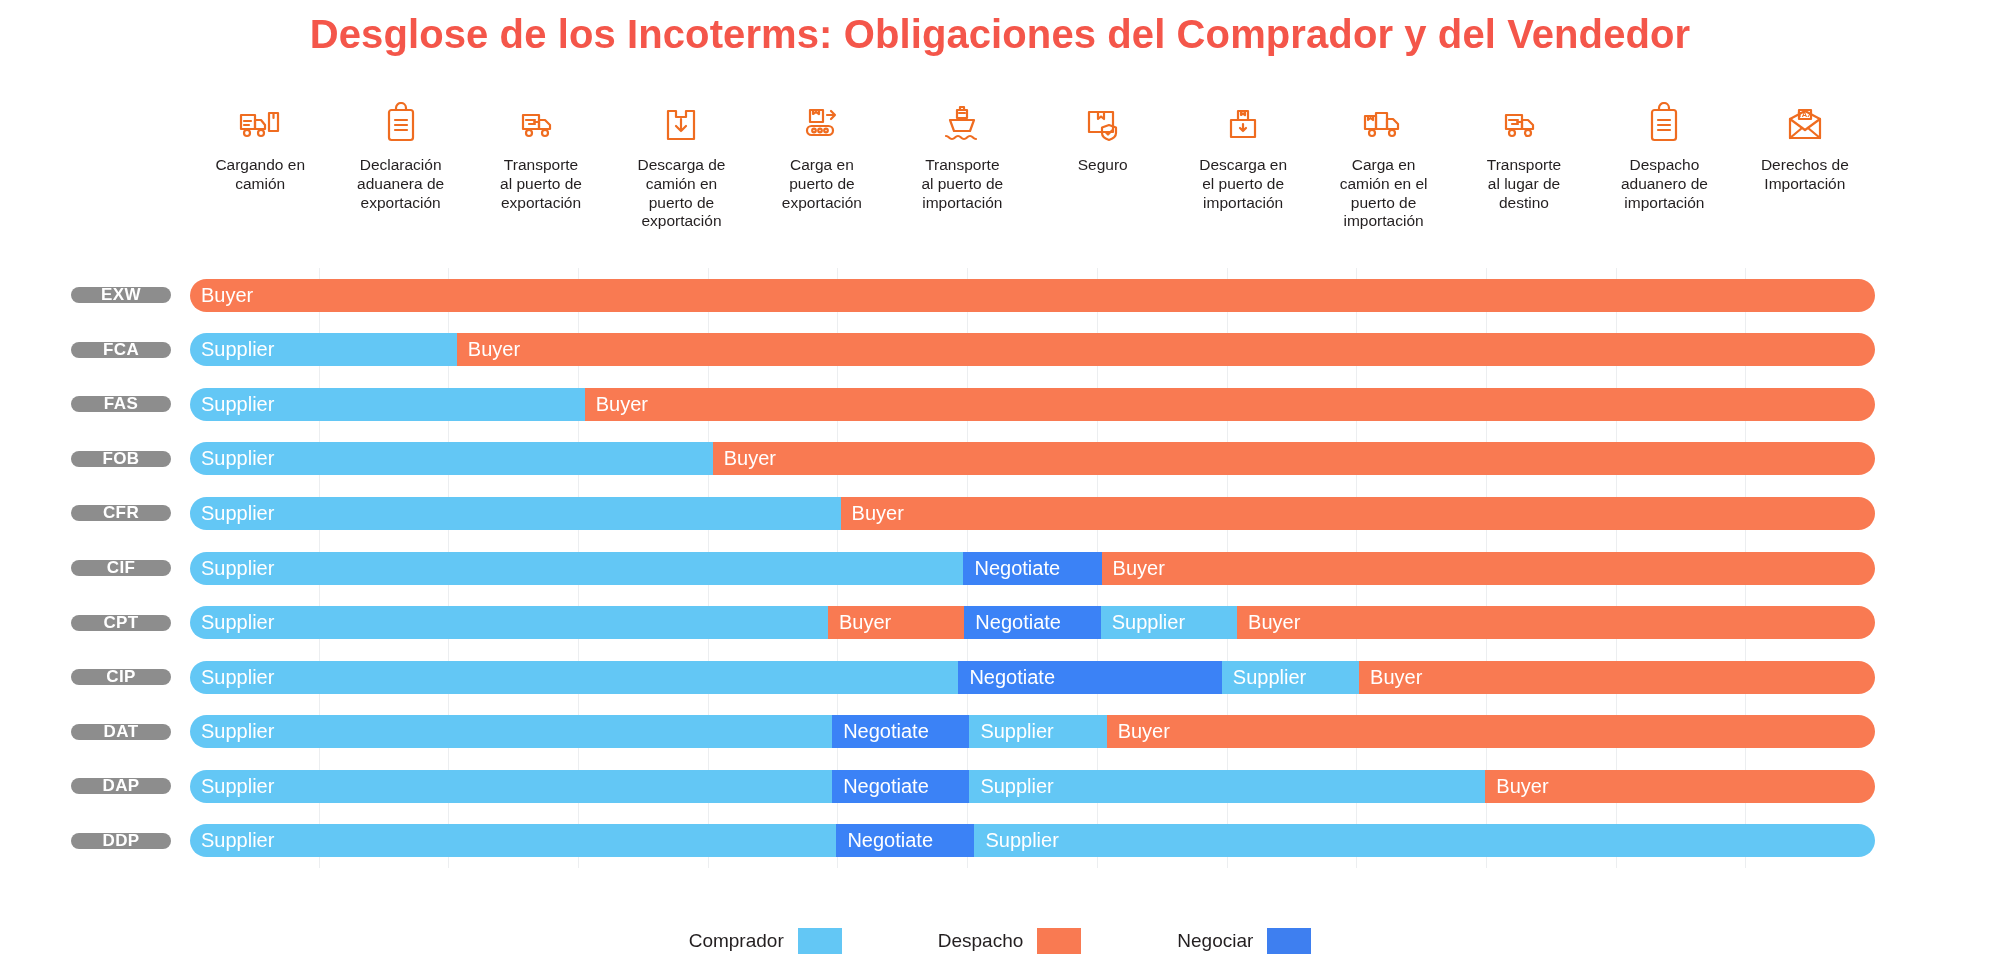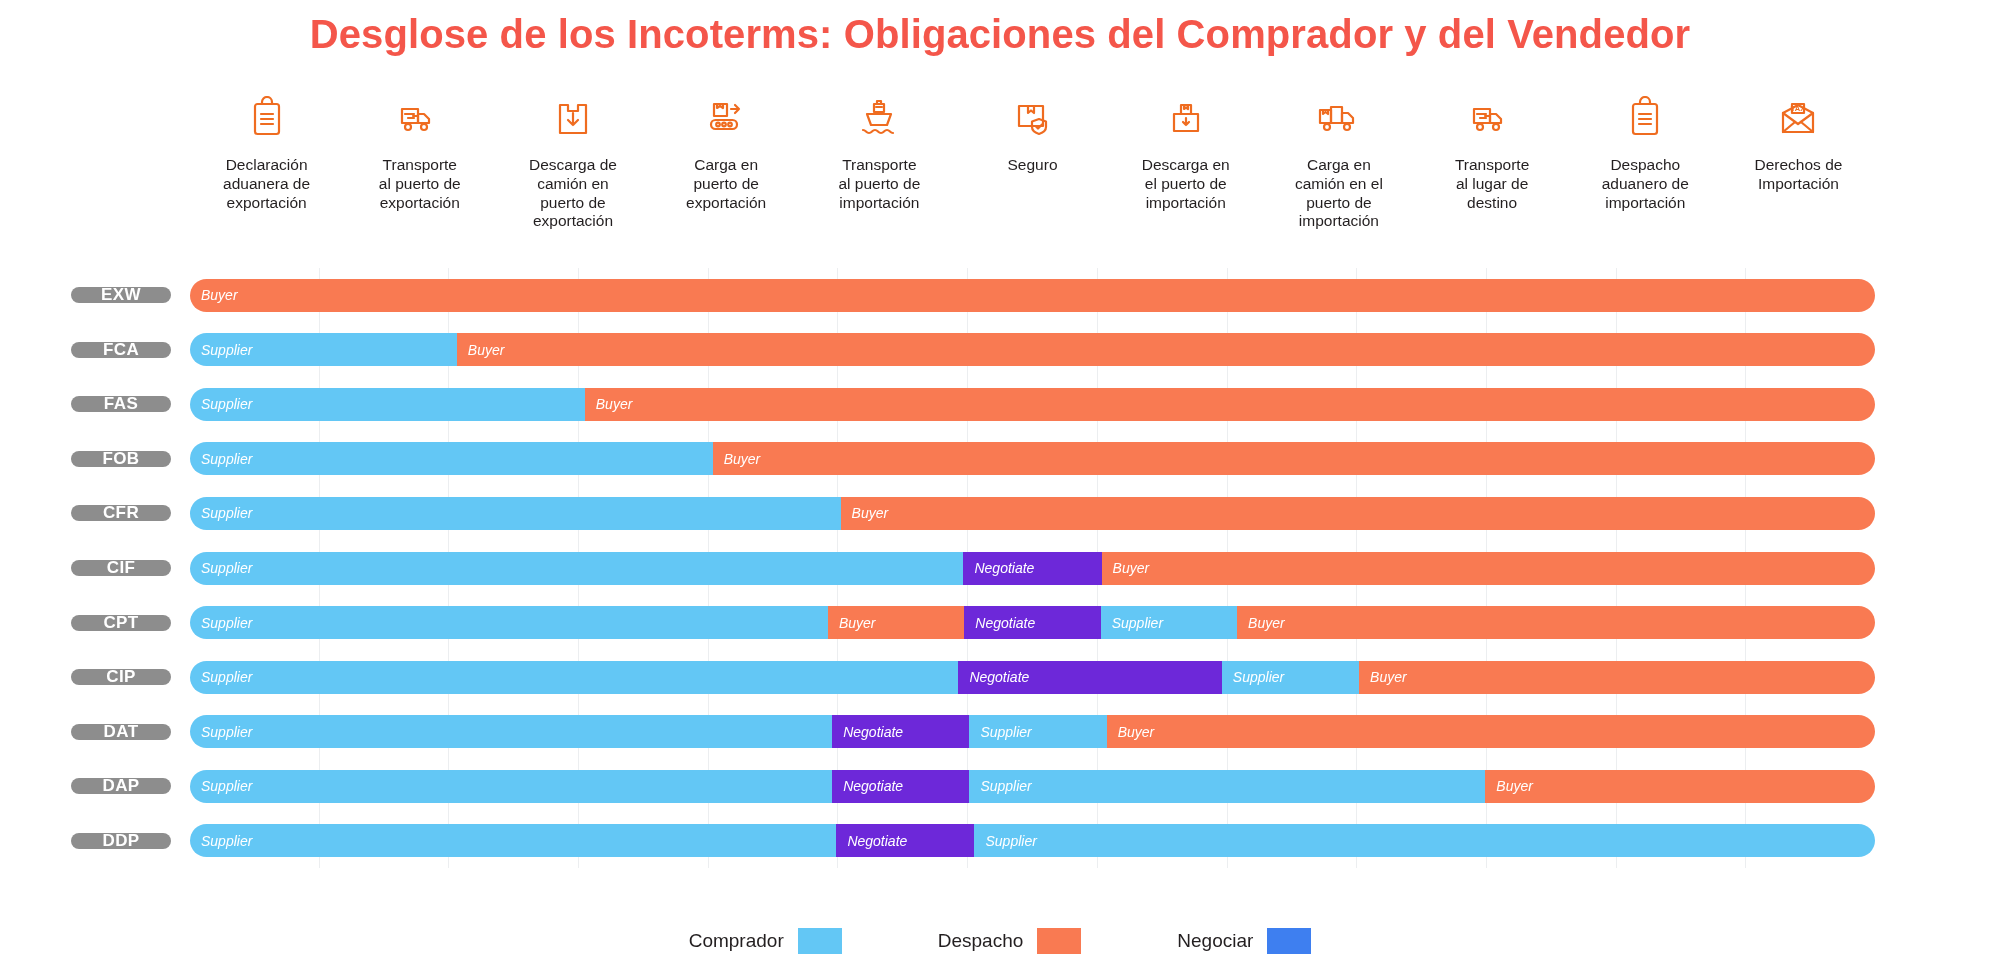--- a/index.html
+++ b/index.html
@@ -31,21 +31,21 @@
   }
   .hcol {
     flex: 1 1 0;
     display: flex;
     flex-direction: column;
     align-items: center;
     padding: 0 2px;
   }
   .hicon {
     width: 56px; height: 50px;
-    display: flex; align-items: flex-start; justify-content: center;
+    display: flex; align-items: flex-end; justify-content: center;
     margin-bottom: 10px;
   }
   .hicon svg { display: block; }
   .hlabel {
     font-size: 15.5px;
     line-height: 1.21;
     color: #231f20;
     text-align: center;
     white-space: pre-line;
   }
@@ -83,29 +83,28 @@
     height: 33px;
     display: flex;
     border-radius: 17px;
     overflow: hidden;
   }
   .seg {
     height: 100%;
     display: flex;
     align-items: center;
     color: #ffffff;
-    font-size: 14px;
+    font-size: 20px;
     padding-left: 11px;
     white-space: nowrap;
     overflow: hidden;
-    font-style: italic;
   }
   .seg.buyer    { background: #f97a52; }
   .seg.supplier { background: #63c7f5; }
-  .seg.negotiate{ background: #6d28d9; }
+  .seg.negotiate{ background: #3b82f6; }
 
   
   .pills {
     position: absolute;
     left: 62px; top: 268px;
     width: 118px; height: 600px;
     display: flex; flex-direction: column;
   }
   .pillwrap {
     flex: 1 1 0;
@@ -143,20 +142,35 @@
 <body>
 
 <div class="page">
 
   <div class="title">Desglose de los Incoterms: Obligaciones del Comprador y del Vendedor</div>
 
   <div class="header">
       <div class="hcol">
         <div class="hicon">
           <svg width="48" height="44" viewBox="0 0 48 44" fill="none" stroke="#ef6c20" stroke-width="2.2" stroke-linecap="round" stroke-linejoin="round">
+            <path d="M5 13h14v14H5z"></path>
+            <path d="M19 18h6l4 5v4h-10z"></path>
+            <circle cx="11" cy="31" r="3"></circle>
+            <circle cx="25" cy="31" r="3"></circle>
+            <rect x="33" y="11" width="9" height="18"></rect>
+            <path d="M37.5 11v5"></path>
+            <path d="M8 19h7M8 23h5"></path>
+          </svg>
+        </div>
+        <div class="hlabel">Cargando en
+camión</div>
+      </div>
+      <div class="hcol">
+        <div class="hicon">
+          <svg width="48" height="44" viewBox="0 0 48 44" fill="none" stroke="#ef6c20" stroke-width="2.2" stroke-linecap="round" stroke-linejoin="round">
             <rect x="12" y="8" width="24" height="30" rx="2.5"></rect>
             <path d="M19 8V6a5 5 0 0 1 10 0v2"></path>
             <path d="M18 18h12M18 23h12M18 28h12"></path>
           </svg>
         </div>
         <div class="hlabel">Declaración
 aduanera de
 exportación</div>
       </div>
       <div class="hcol">

